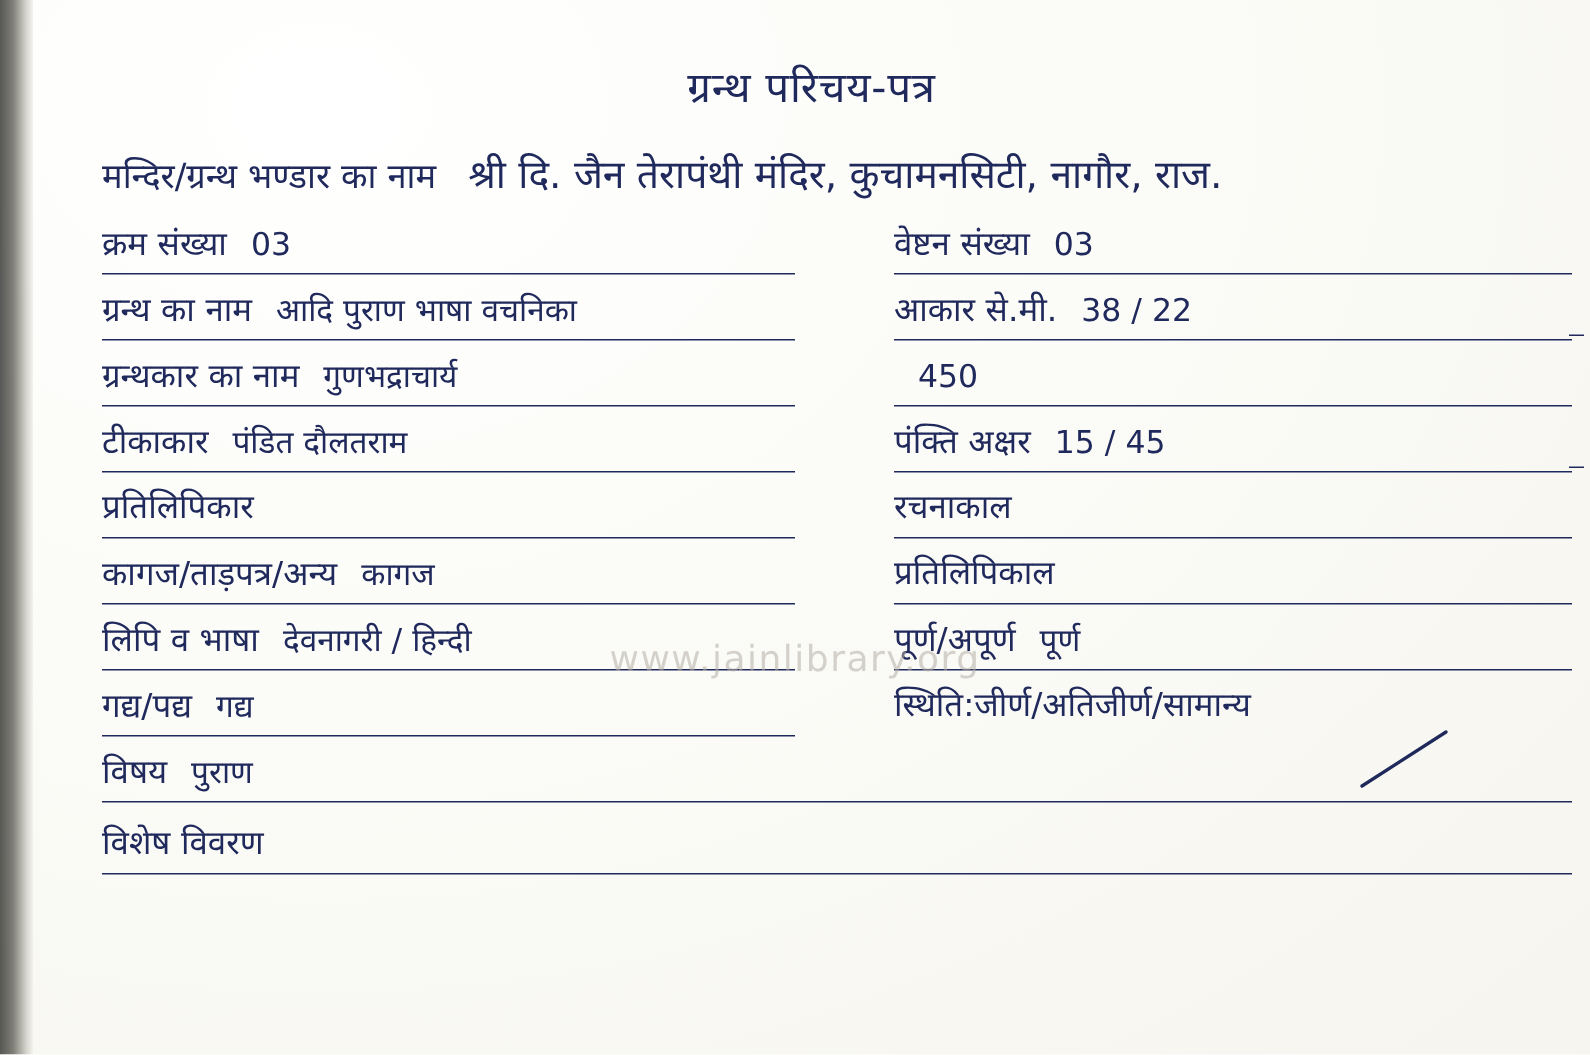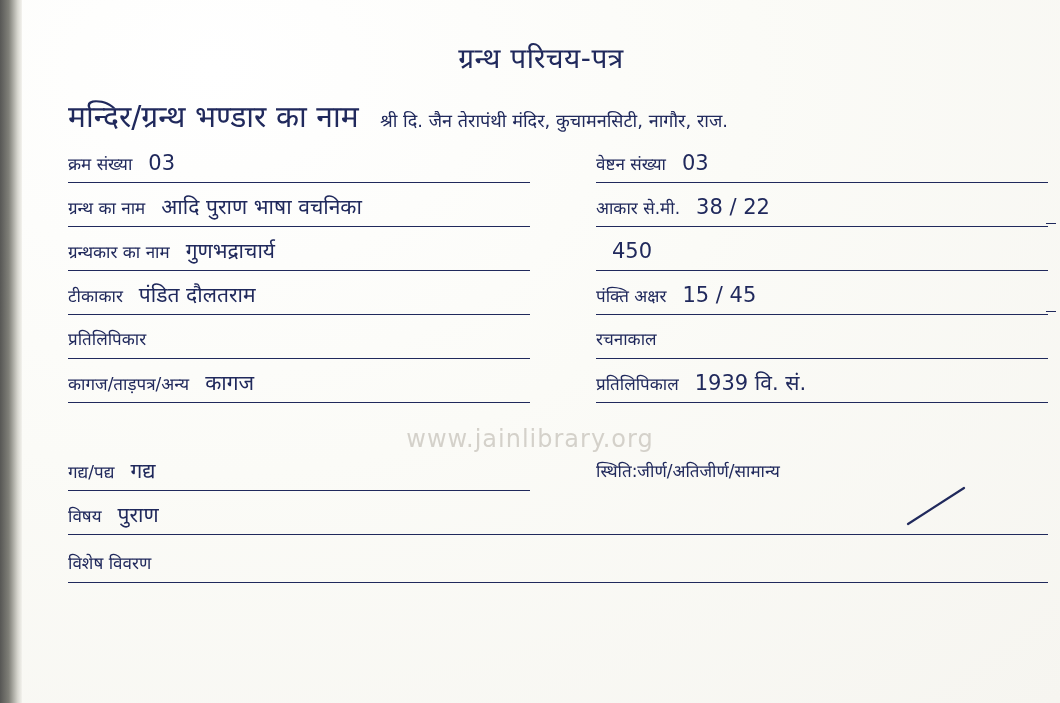--- a/index.html
+++ b/index.html
@@ -45,42 +45,42 @@
     font-family: "DejaVu Sans", sans-serif;
     color: #20295c;
   }
   #mandir-row {
     position: absolute;
     left: 46px; top: 102px;
     width: 980px;
     font-size: 23px;
     white-space: nowrap;
   }
-  #mandir-row .lbl { font-size: 30px; }
-  #mandir-row .val { margin-left: 14px; font-size: 18px; text-align: right; }
+  #mandir-row .lbl { font-size: 23px; }
+  #mandir-row .val { margin-left: 14px; font-size: 26px; text-align: right; }
 
   
   .row {
     position: absolute;
     left: 46px;
     width: 980px;
     height: 44px;
   }
   .col {
     position: absolute;
     top: 0;
     height: 44px;
     display: flex;
     align-items: baseline;
     white-space: nowrap;
   }
   .col.left  { left: 0;   width: 520px; }
   .col.right { left: 528px; width: 452px; text-align: center; }
   .lbl {
-    font-size: 17px;
+    font-size: 22px;
     line-height: 30px;
     color: #20295c;
   }
   .val {
     font-size: 21px;
     line-height: 30px;
     color: #20295c;
     margin-left: 16px;
   }
   
@@ -205,24 +205,35 @@
 
     <div class="row" style="top:368px">
       <div class="rule left-full"></div>
       <div class="rule right-full"></div>
       <div class="col left">
         <span class="lbl">कागज/ताड़पत्र/अन्य</span>
         <span class="val">कागज</span>
       </div>
       <div class="col right">
         <span class="lbl">प्रतिलिपिकाल</span>
-        <span class="val">1939 वि. सं.</span>
-      </div>
-    </div>
-
+      </div>
+    </div>
+
+    <div class="row" style="top:412px">
+      <div class="rule left-full"></div>
+      <div class="rule right-full"></div>
+      <div class="col left">
+        <span class="lbl">लिपि व भाषा</span>
+        <span class="val">देवनागरी / हिन्दी</span>
+      </div>
+      <div class="col right">
+        <span class="lbl">पूर्ण/अपूर्ण</span>
+        <span class="val">पूर्ण</span>
+      </div>
+    </div>
 
     <div class="row" style="top:456px">
       <div class="rule left-full"></div>
       <div class="col right">
         <span class="lbl">स्थिति:जीर्ण/अतिजीर्ण/सामान्य</span>
       </div>
       <div class="col left">
         <span class="lbl">गद्य/पद्य</span>
         <span class="val">गद्य</span>
       </div>

